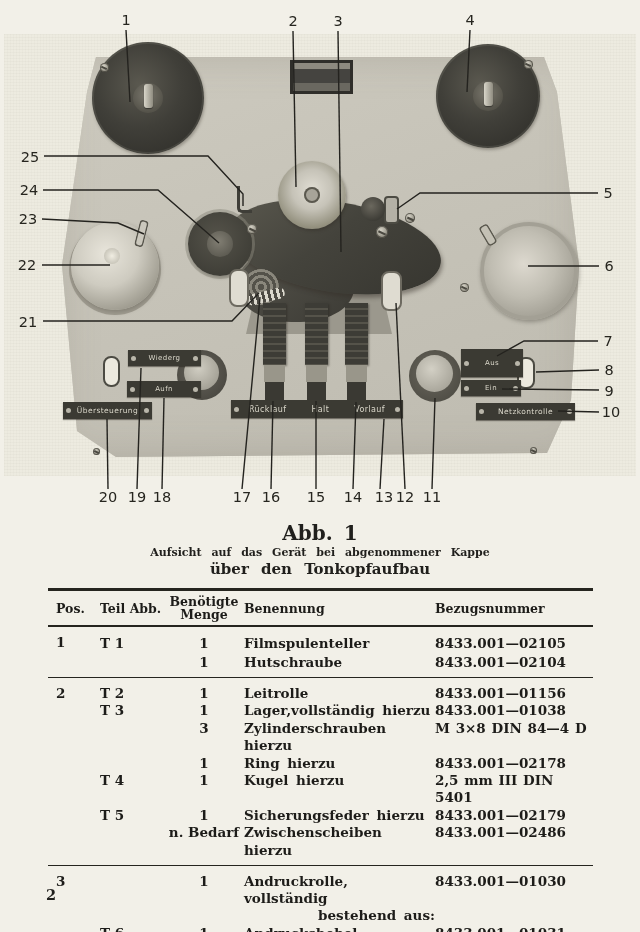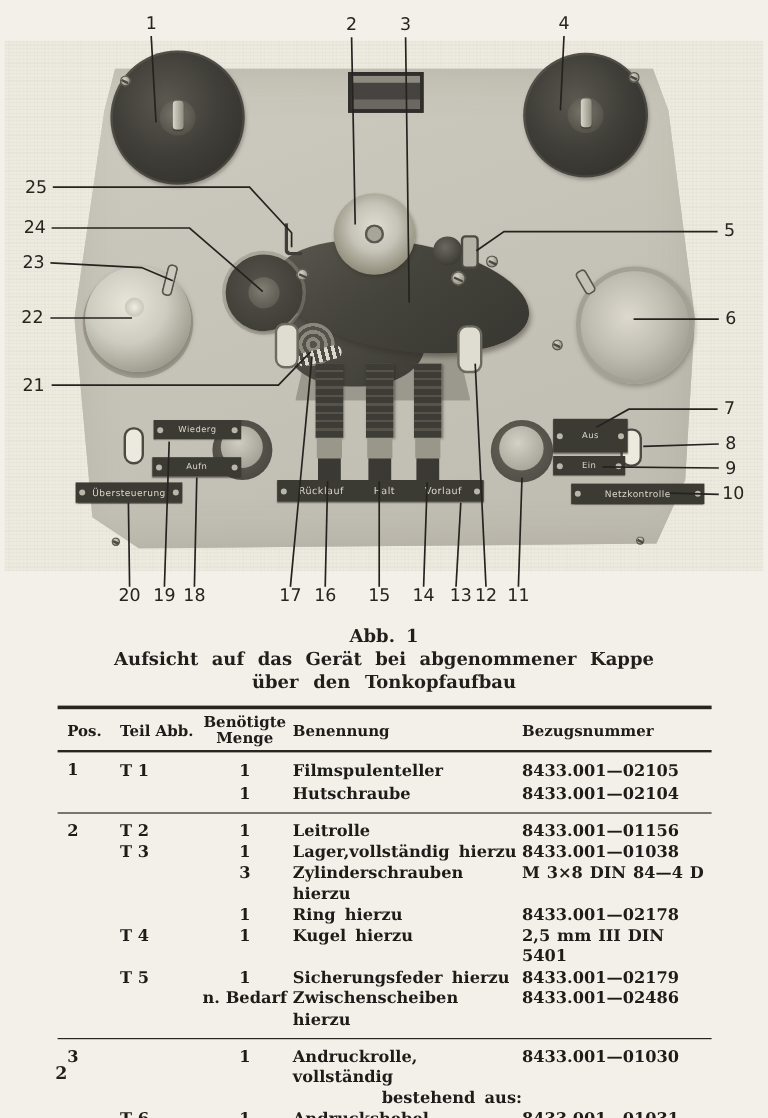--- a/index.html
+++ b/index.html
@@ -101,22 +101,22 @@
   .plate::before{left:3px;} .plate::after{right:3px;}
   .plate.small{font-size:7px;}
   .plate.med{font-size:7.5px;}
   .plate.strip{font-size:8px;justify-content:space-between;padding:0 18px;box-sizing:border-box;}
   
   .lines-layer{position:absolute;left:0;top:0;width:640px;height:520px;z-index:8;}
   .callout-num{position:absolute;z-index:9;transform:translate(-50%,-50%);
     font-family:"DejaVu Sans","Liberation Sans",sans-serif;font-size:14.5px;color:#26251f;}
   
   .caption{position:absolute;left:0;top:521px;width:640px;text-align:center;z-index:2;}
-  .caption .abb{font-size:15px;font-weight:bold;word-spacing:4px;}
-  .caption .l1{font-size:15px;font-weight:bold;word-spacing:6px;margin-top:1px;}
+  .caption .abb{font-size:20px;font-weight:bold;word-spacing:4px;}
+  .caption .l1{font-size:11px;font-weight:bold;word-spacing:6px;margin-top:1px;}
   .caption .l2{font-size:15px;font-weight:bold;word-spacing:7px;margin-top:1px;}
   
   .ptable{position:absolute;left:48px;top:588px;width:545px;z-index:2;color:#1d1c19;}
   .t-head{border-top:3px solid #26251f;border-bottom:2.5px solid #26251f;
     display:flex;align-items:center;height:34px;font-size:12.5px;font-weight:bold;}
   .t-row{display:flex;font-size:13.5px;font-weight:bold;}
   .c{flex:none;}
   .c-pos{width:52px;padding-left:8px;box-sizing:border-box;}
   .c-teil{width:64px;}
   .c-menge{width:80px;text-align:center;}
@@ -207,21 +207,21 @@
     <span>Ein</span>
   </div>
   <div class="plate med" style="left:63px;top:402px;width:89px;height:17px;">
     <span>Übersteuerung</span>
   </div>
   <div class="plate strip" style="left:231px;top:400px;width:172px;height:18px;">
     <span>Rücklauf</span>
     <span>Halt</span>
     <span>Vorlauf</span>
   </div>
-  <div class="plate med" style="left:476px;top:403px;width:111px;height:17px;">
+  <div class="plate med" style="left:476px;top:403px;width:99px;height:17px;">
     <span>Netzkontrolle</span>
   </div>
 
   <svg class="lines-layer" viewBox="0 0 640 520">
       <polyline points="126,30 130,102" fill="none" stroke="#24231f" stroke-width="1.4"></polyline>
       <polyline points="293,31 296,187" fill="none" stroke="#24231f" stroke-width="1.4"></polyline>
       <polyline points="338,31 341,252" fill="none" stroke="#24231f" stroke-width="1.4"></polyline>
       <polyline points="470,30 467,92" fill="none" stroke="#24231f" stroke-width="1.4"></polyline>
       <polyline points="598,193 420,193 397,209" fill="none" stroke="#24231f" stroke-width="1.4"></polyline>
       <polyline points="599,266 528,266" fill="none" stroke="#24231f" stroke-width="1.4"></polyline>

